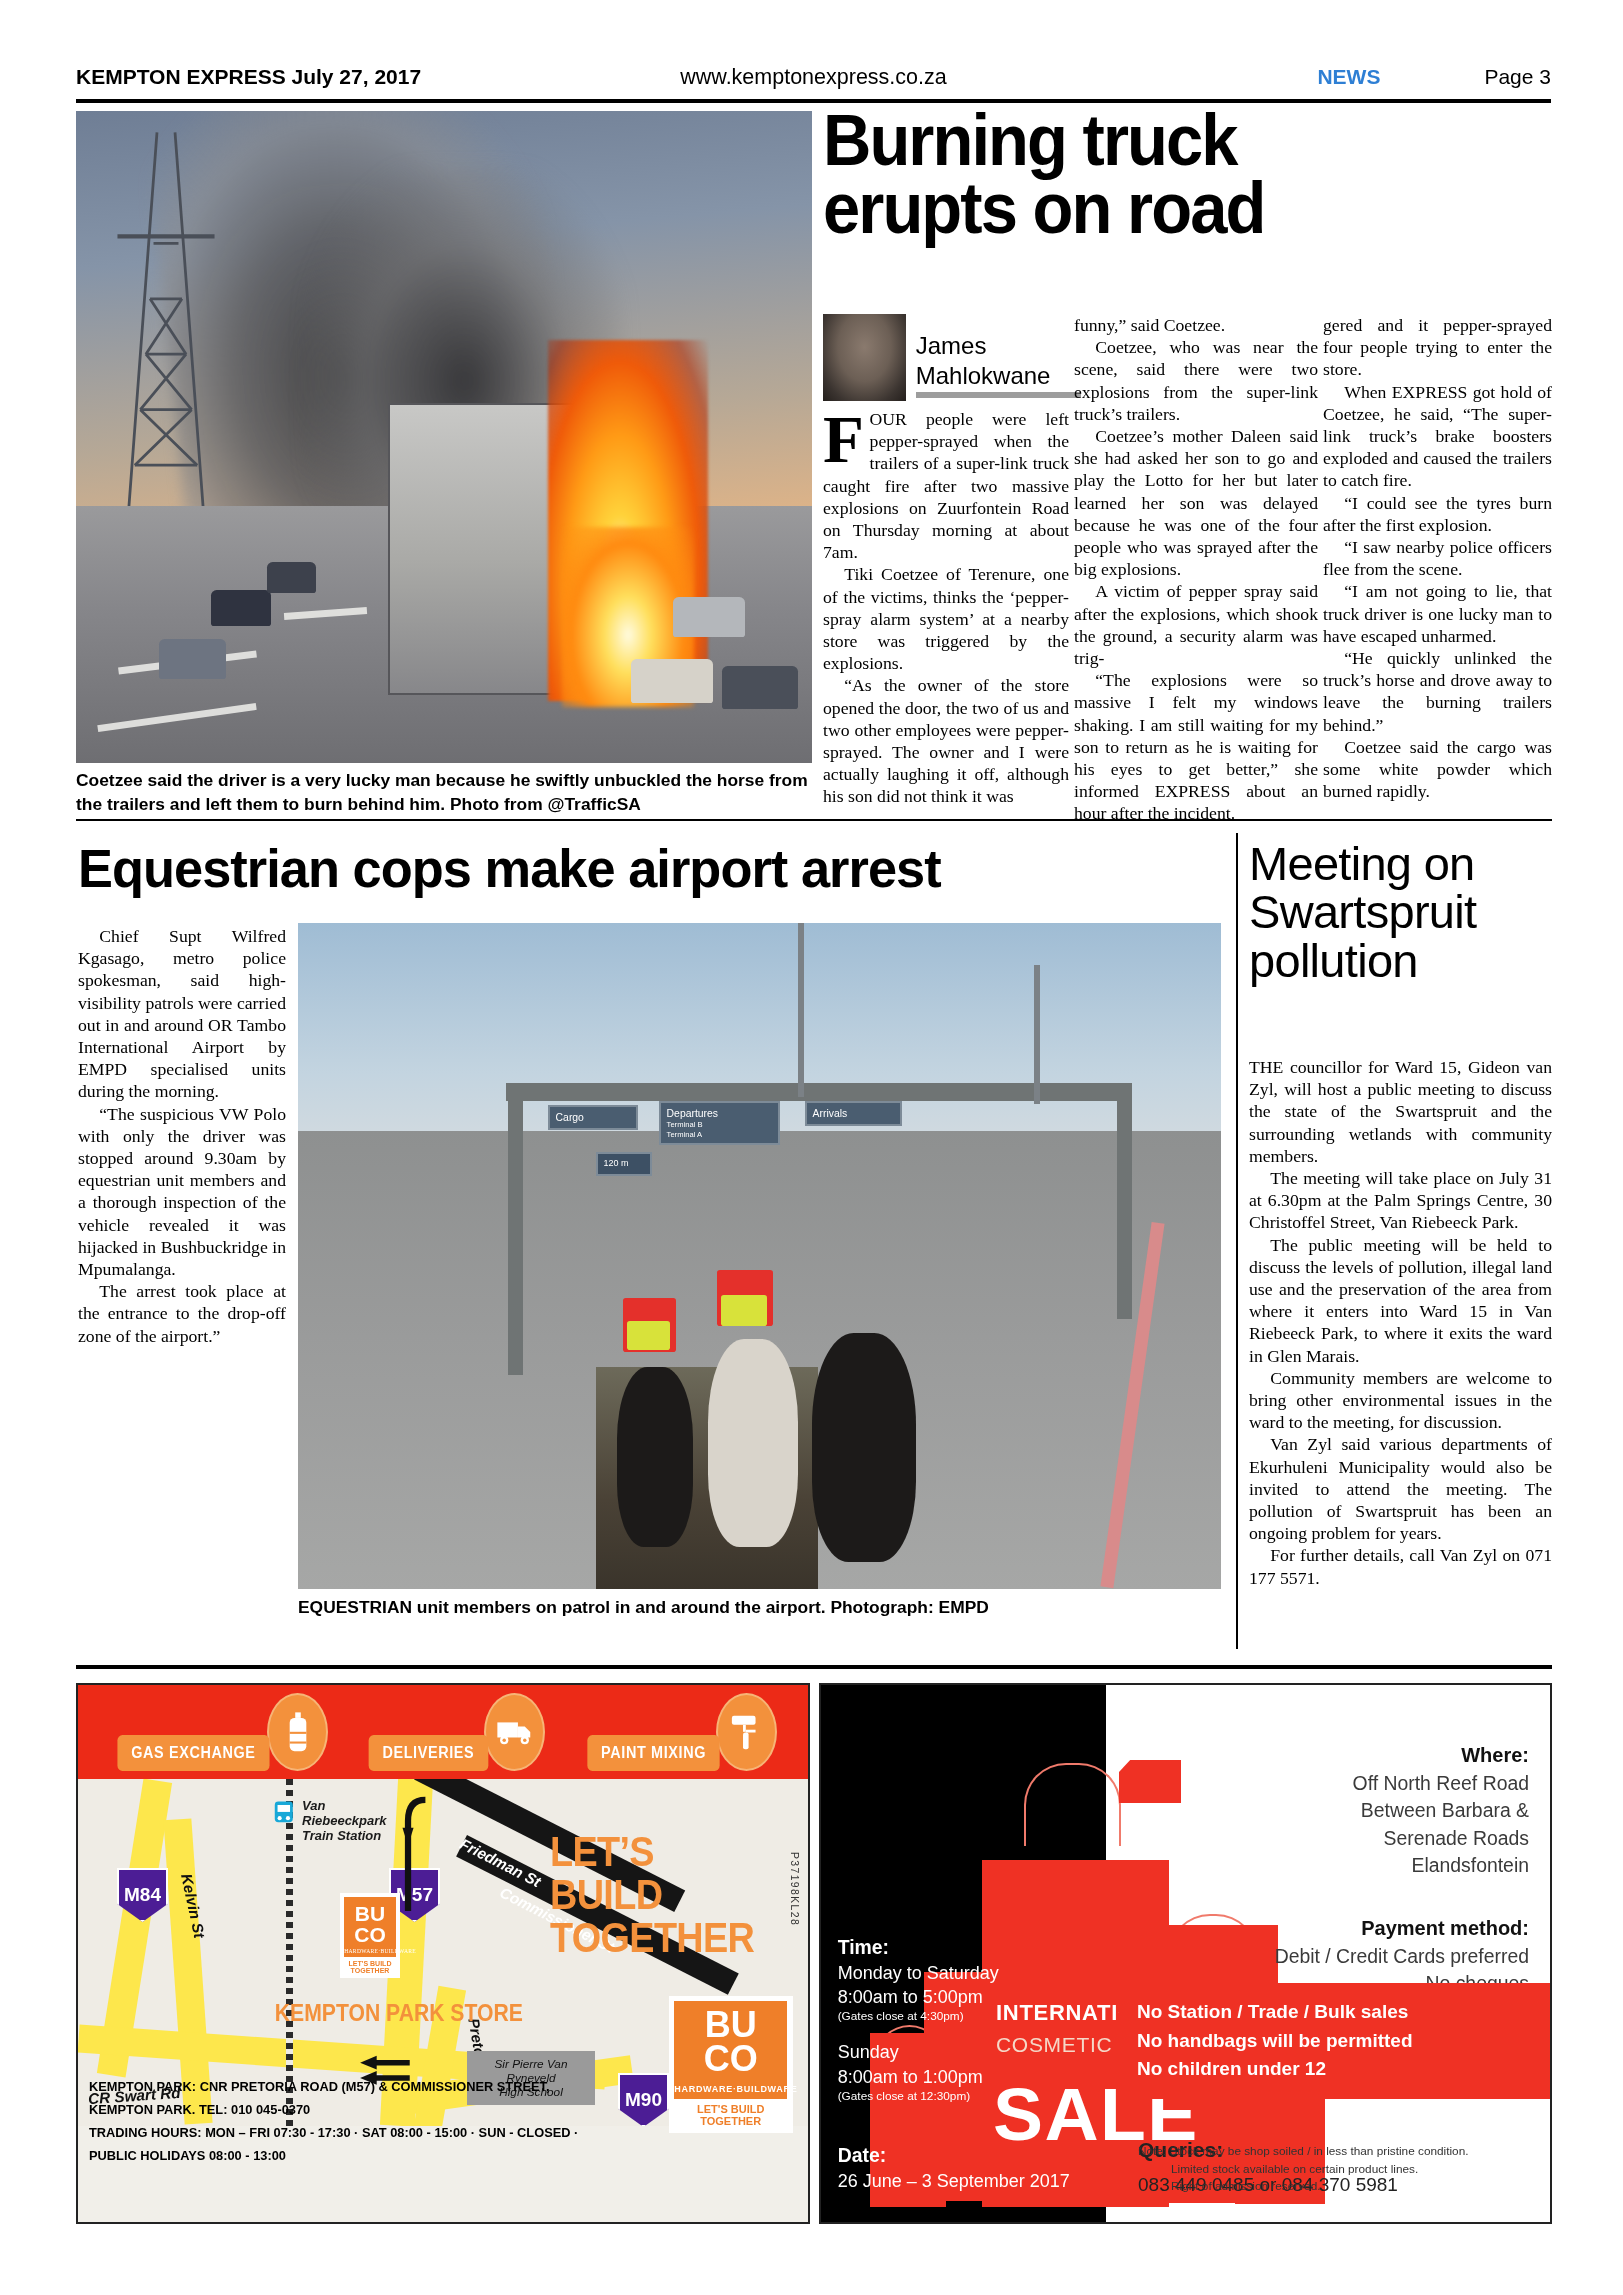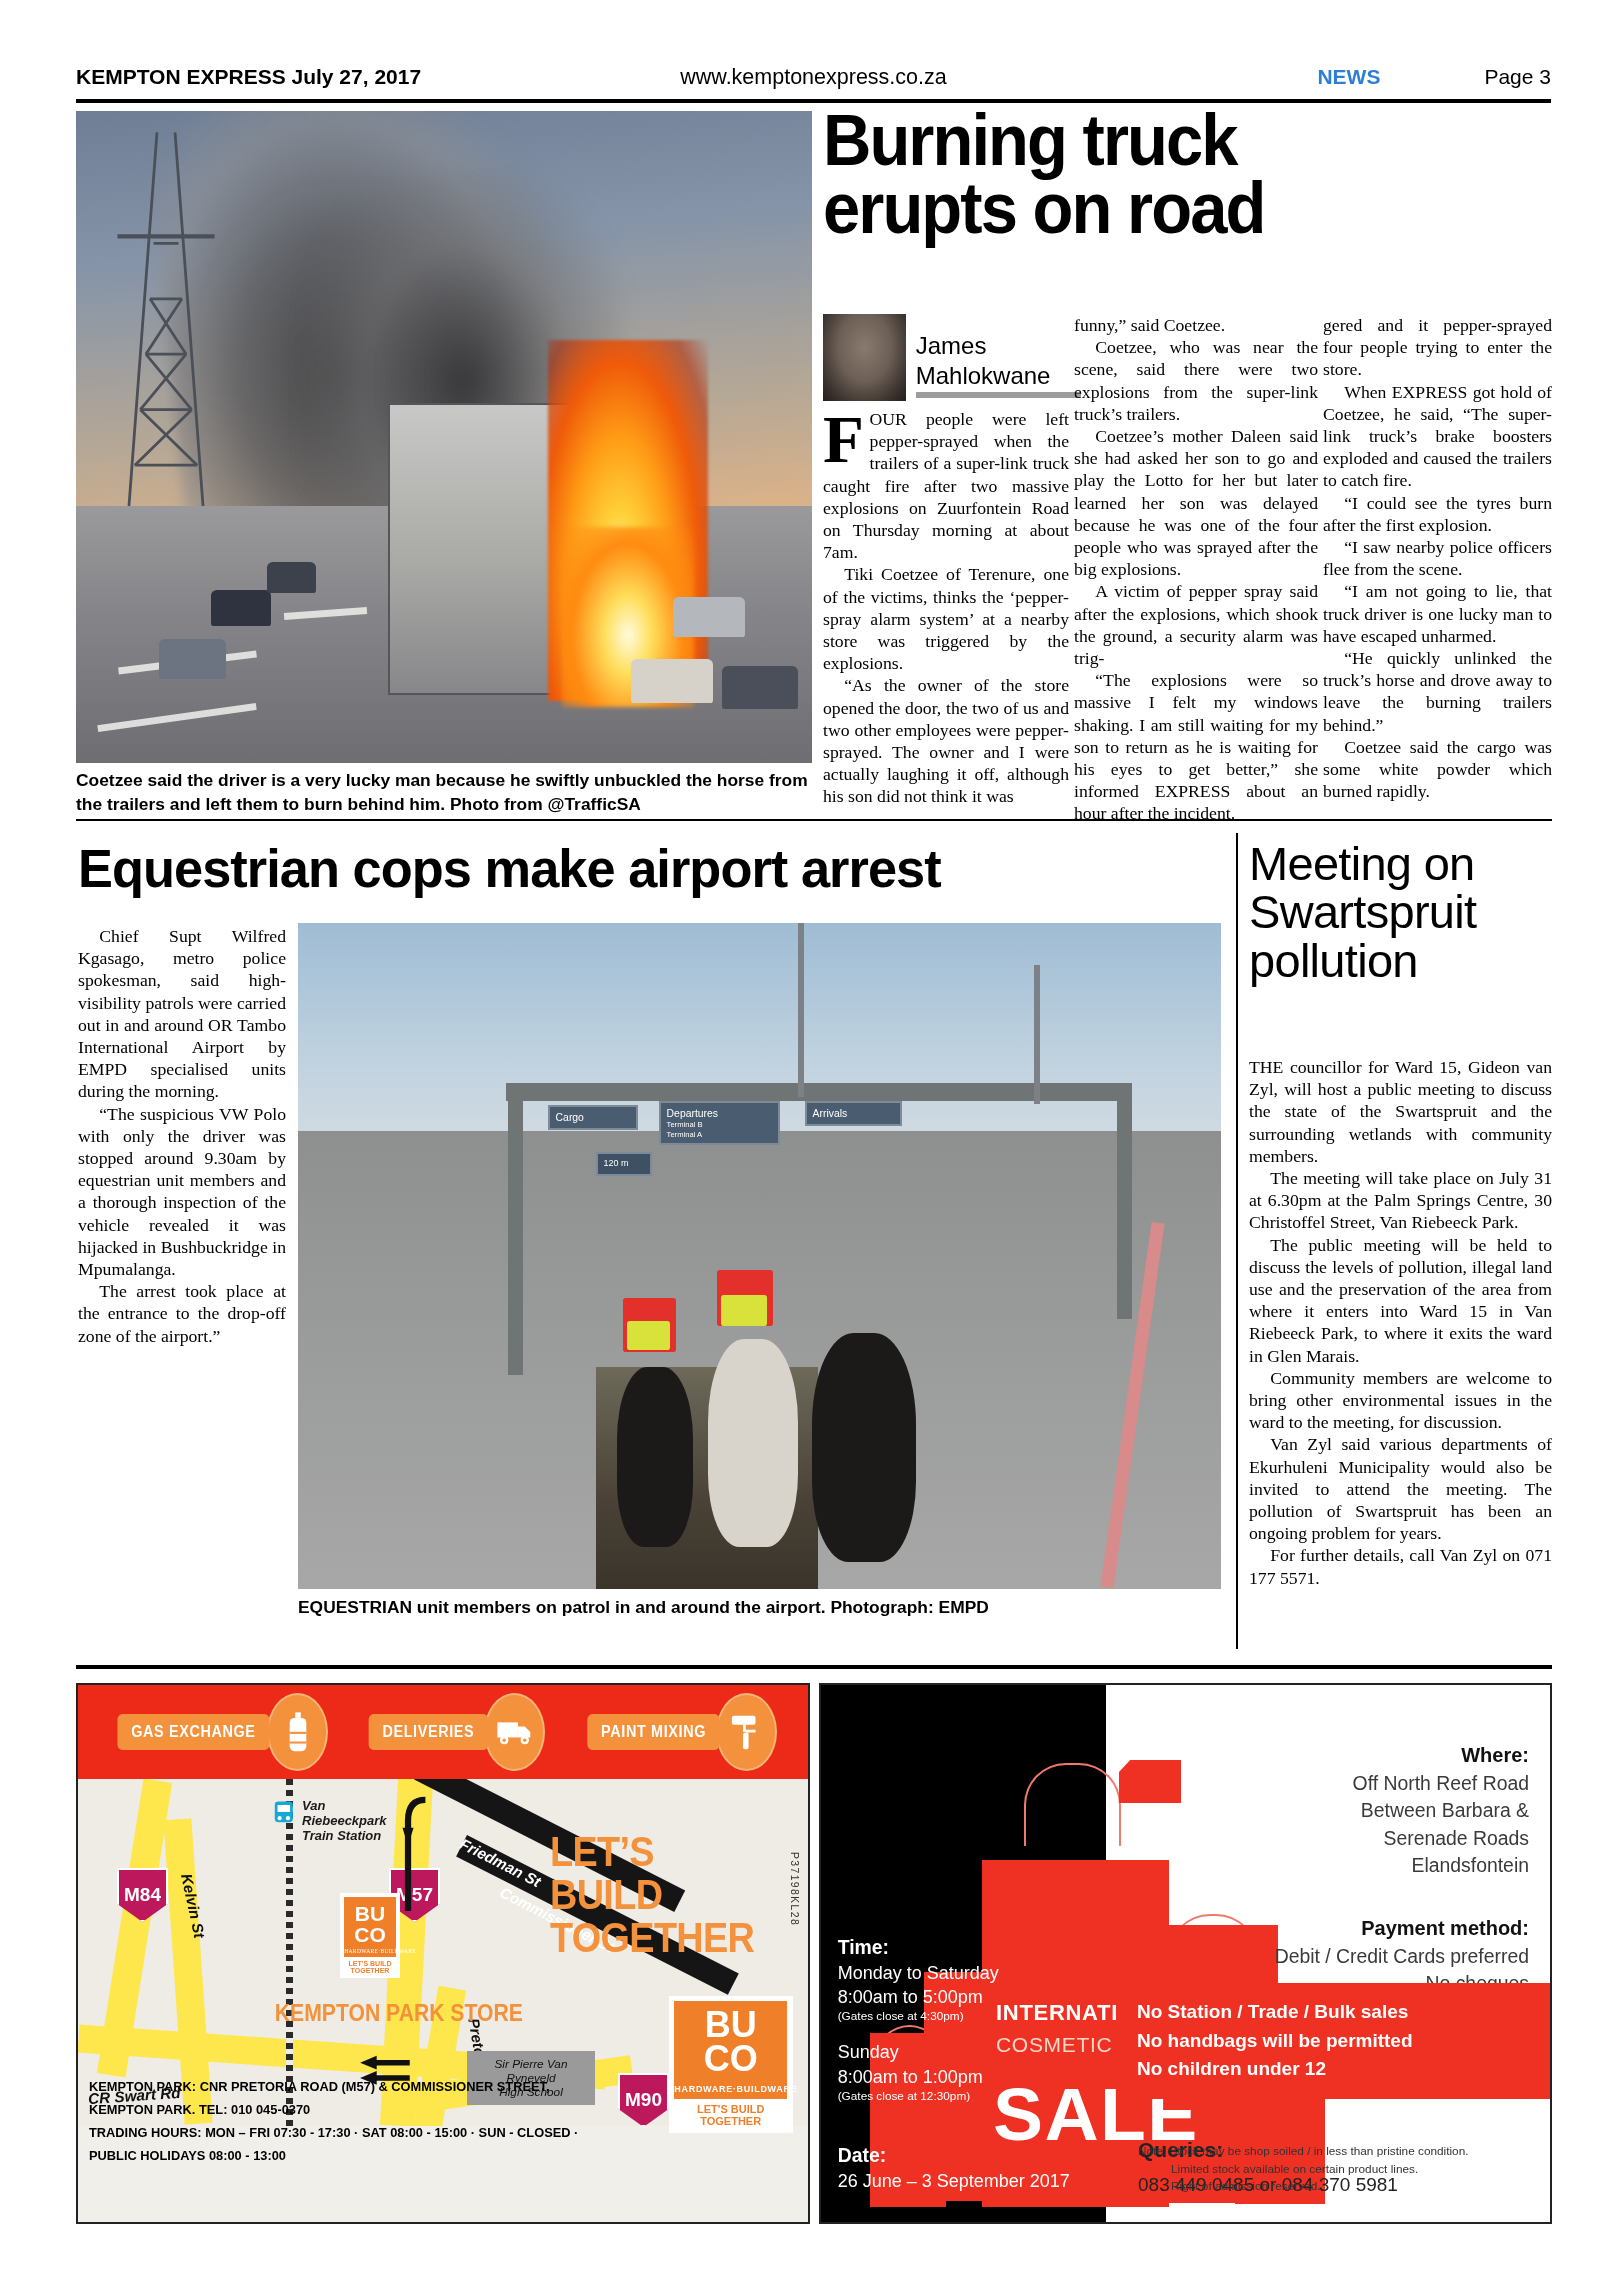--- a/index.html
+++ b/index.html
@@ -198,40 +198,40 @@
   
   .buco-ad {
     position:absolute; left:76px; top:1683px; width:734px; height:541px;
     border:2.1px solid #222; background:#f1efe9; overflow:hidden;
   }
   .buco-top {
     position:absolute; left:0; top:0; width:100%; height:94px; background:#ec2a17;
     display:flex; align-items:center; justify-content:space-around; padding:0 14px;
   }
   .buco-chip {
-    display:flex; align-items:center;
+    display:flex; align-items:flex-end;
   }
   .buco-chip .lbl {
     background:#f3913c; color:#fff; font-family:"Liberation Sans", sans-serif;
     font-weight:bold; font-size:16px; letter-spacing:0.7px;
     padding:9px 15.3px; border-radius:5.6px; transform:scaleX(.9);
   }
   .buco-oval {
     width:61px; height:78px; border-radius:50%;
     background:#f3913c; border:2.8px solid #f7b476;
     margin-left:-11px; display:flex; align-items:center; justify-content:center;
     font-size:29px; color:#fff;
   }
   .buco-map { position:absolute; left:0; top:94px; width:100%; height:347px;
     background:#efece5; overflow:hidden; }
   .mp-road { position:absolute; background:#fde74c; }
   .mp-black { position:absolute; background:#151515; }
   .mp-rail { position:absolute; width:7px; background: repeating-linear-gradient(180deg,#2a2a2a 0 5.6px,#efece5 5.6px 11px); }
   .mp-shield {
-    position:absolute; width:51px; height:54px; background:#be185d; color:#fff;
+    position:absolute; width:51px; height:54px; background:#4c1d95; color:#fff;
     font-family:"Liberation Sans", sans-serif; font-weight:bold; font-size:19px;
     display:flex; align-items:center; justify-content:center;
     clip-path: polygon(0 0,100% 0,100% 66%,50% 100%,0 66%);
     border:2.1px solid #fff;
   }
   .mp-label { position:absolute; font-family:"Liberation Sans", sans-serif;
     font-style:italic; font-weight:bold; font-size:13px; color:#1b1b1b; }
   .mp-road-name { position:absolute; font-family:"Liberation Sans", sans-serif;
     font-style:italic; font-weight:bold; font-size:15.3px; color:#fff; }
   .mp-school {

